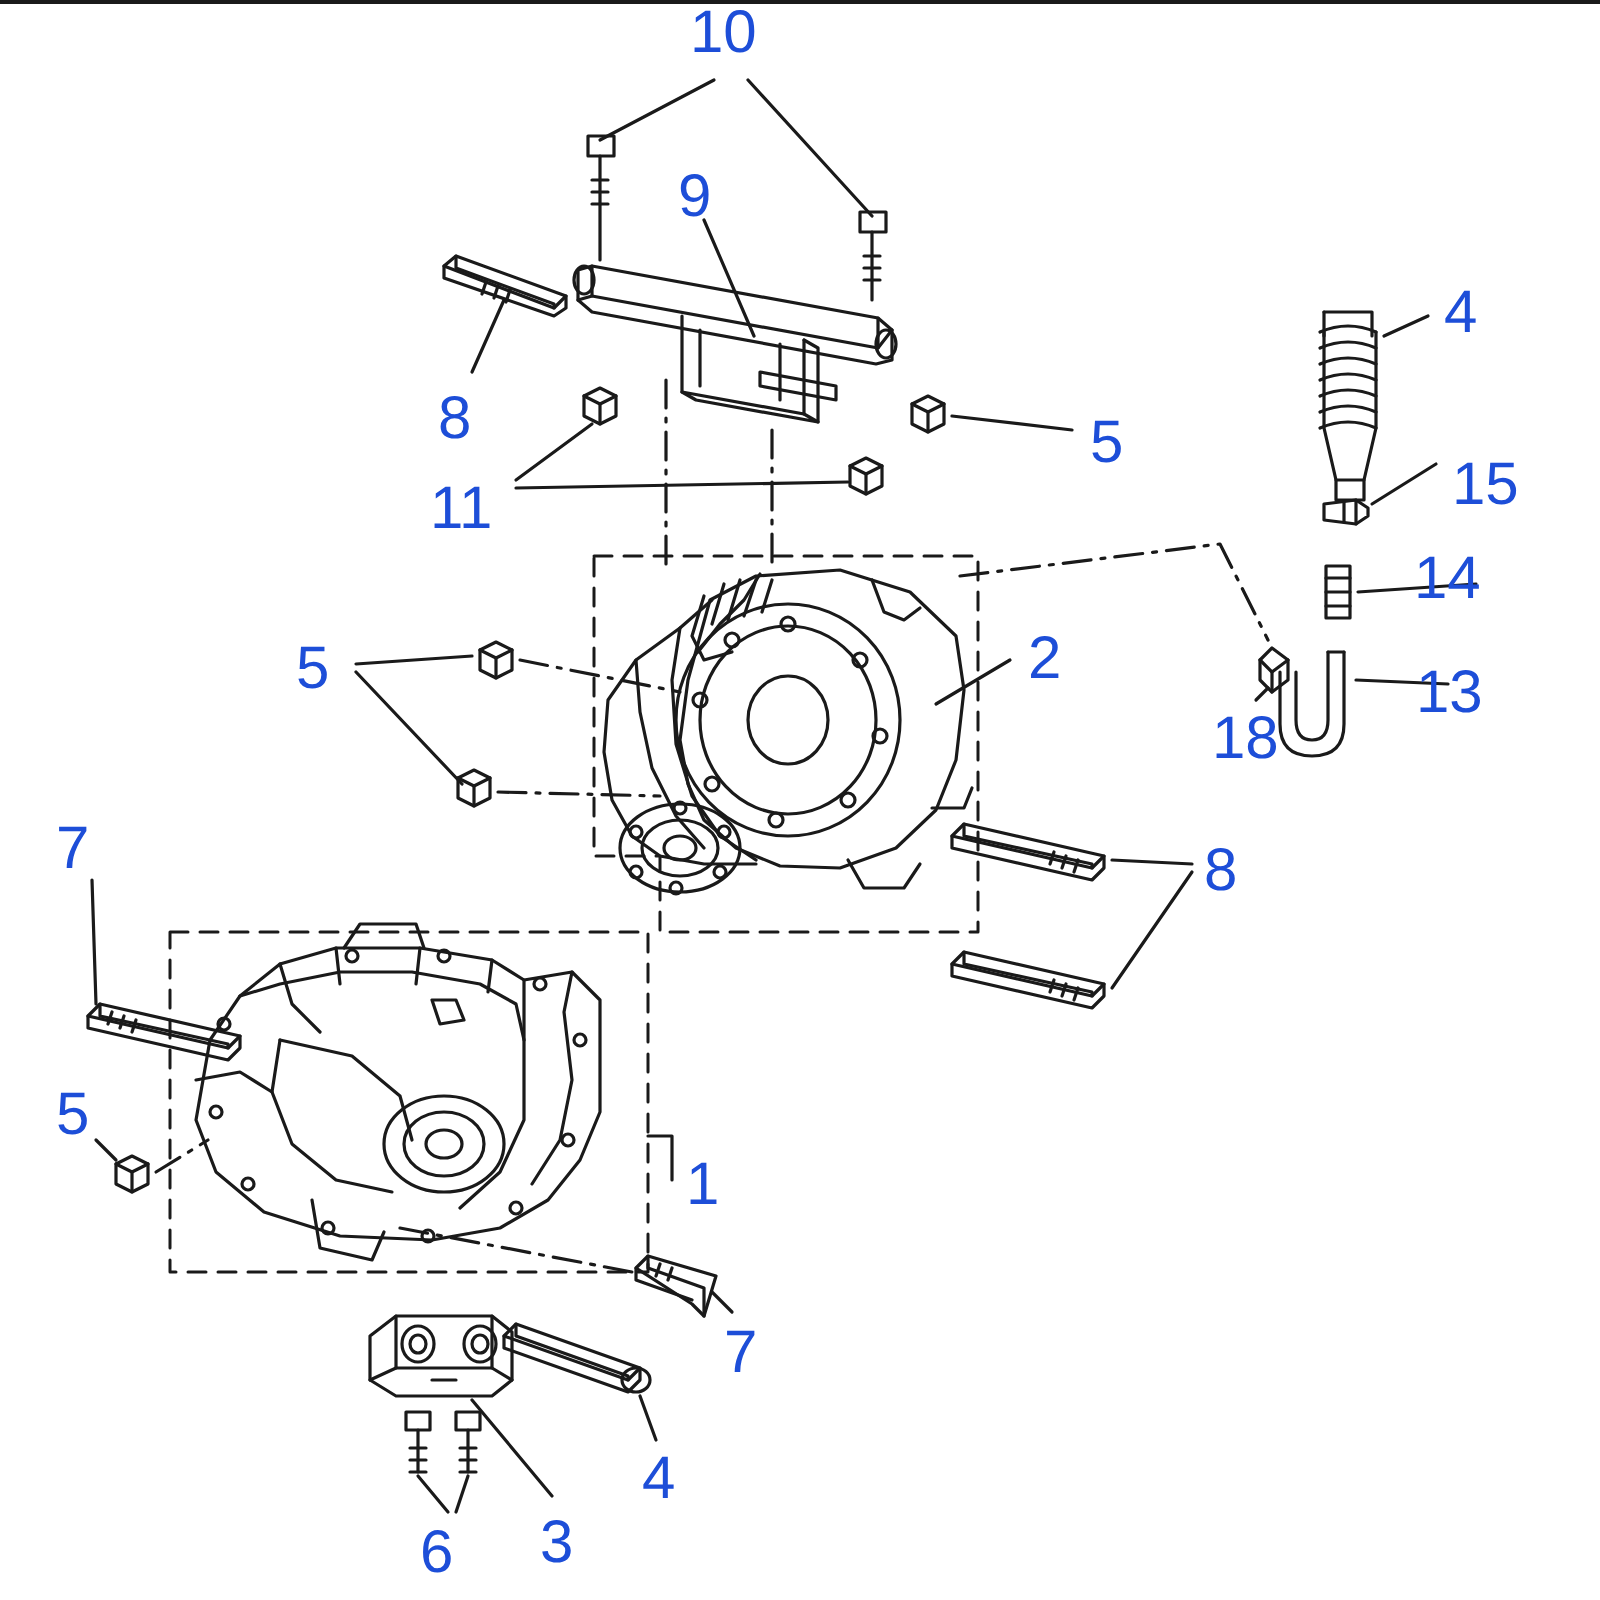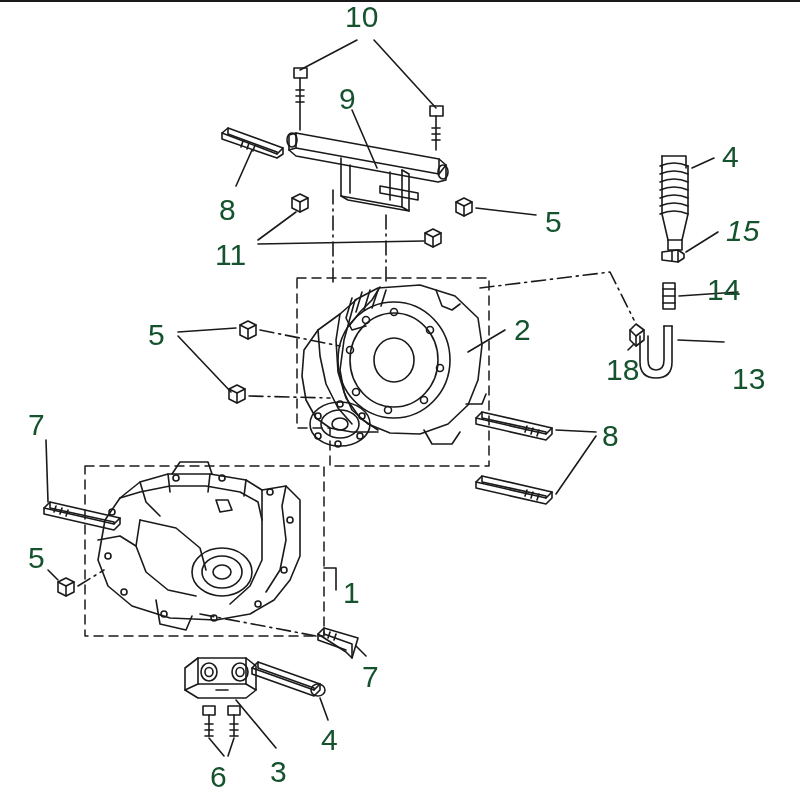--- a/index.html
+++ b/index.html
@@ -1,19 +1,19 @@
 <!DOCTYPE html>
 <html><head>
 <meta charset="utf-8">
 <style>
   html,body{margin:0;padding:0;background:#ffffff;}
   body{font-family:"Liberation Sans",sans-serif;}
   #stage{position:relative;width:800px;height:800px;background:#fff;overflow:hidden;}
   #stage svg{position:absolute;left:0;top:0;}
-  .lbl{position:absolute;font-family:"Liberation Sans",sans-serif;font-size:30px;color:#14532d;line-height:1;white-space:nowrap;}
+  .lbl{position:absolute;font-family:"Liberation Sans",sans-serif;font-size:30px;color:#1d4ed8;line-height:1;white-space:nowrap;}
 </style>
 </head>
 <body>
 
 <div id="stage">
 
 <svg width="800" height="800" viewBox="0 0 800 800">
   <g fill="none" stroke="#1a1a1a" stroke-width="1.6" stroke-linecap="round" stroke-linejoin="round">
 
     <line x1="0" y1="1" x2="800" y2="1" stroke-width="2"></line>
@@ -323,26 +323,26 @@
     <path d="M228 756 L234 738"></path>
 
   </g>
 </svg>
 
 <div class="lbl" style="left:345px;top:2px;">10</div>
 <div class="lbl" style="left:339px;top:84px;">9</div>
 <div class="lbl" style="left:722px;top:142px;">4</div>
 <div class="lbl" style="left:219px;top:195px;">8</div>
 <div class="lbl" style="left:545px;top:207px;">5</div>
-<div class="lbl" style="left:726px;top:216px;font-style:italic;">15</div>
+<div class="lbl" style="left:726px;top:228px;">15</div>
 <div class="lbl" style="left:215px;top:240px;text-align:right;">11</div>
 <div class="lbl" style="left:707px;top:275px;">14</div>
 <div class="lbl" style="left:514px;top:315px;">2</div>
 <div class="lbl" style="left:148px;top:320px;">5</div>
-<div class="lbl" style="left:732px;top:332px;margin-top:32px;">13</div>
+<div class="lbl" style="left:708px;top:332px;">13</div>
 <div class="lbl" style="left:606px;top:355px;">18</div>
 <div class="lbl" style="left:602px;top:421px;">8</div>
 <div class="lbl" style="left:28px;top:410px;">7</div>
 <div class="lbl" style="left:28px;top:543px;">5</div>
 <div class="lbl" style="left:343px;top:578px;">1</div>
 <div class="lbl" style="left:362px;top:662px;">7</div>
 <div class="lbl" style="left:321px;top:725px;">4</div>
 <div class="lbl" style="left:210px;top:762px;">6</div>
 <div class="lbl" style="left:270px;top:757px;">3</div>
 

